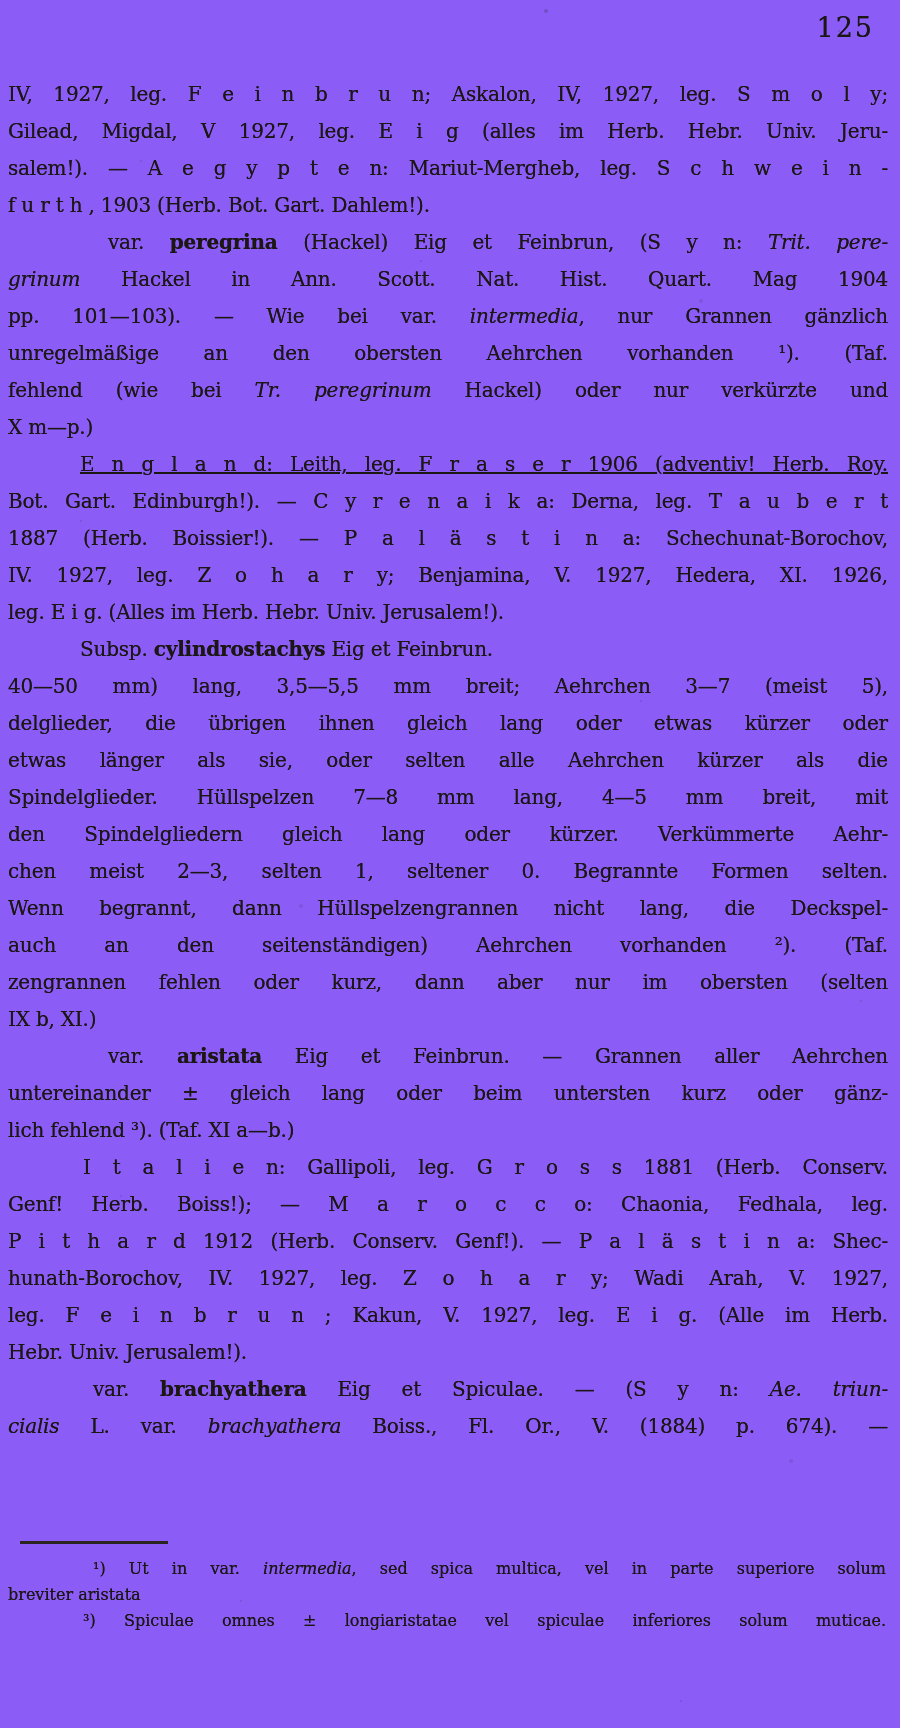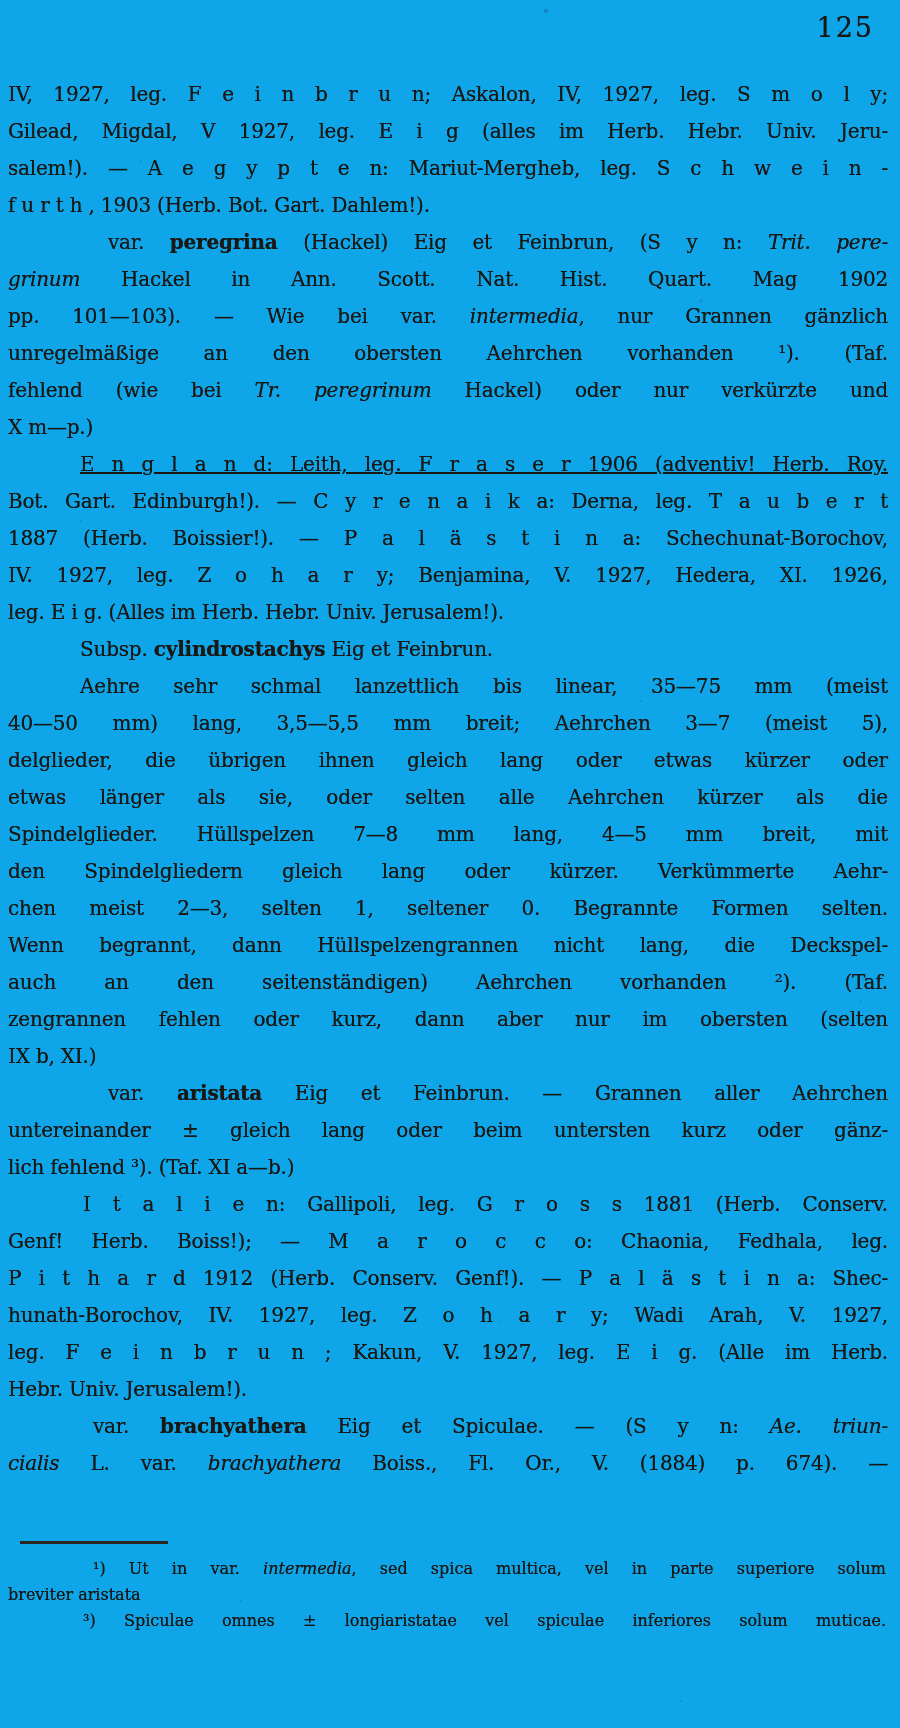--- a/index.html
+++ b/index.html
@@ -1,20 +1,20 @@
 <!DOCTYPE html>
 <html><head>
 <meta charset="utf-8">
 <style>
   html,body{margin:0;padding:0;background:#e8e8e6;}
   .page{
     position:relative;
     width:900px;height:1728px;
     margin:0 auto;
-    background:#0ea5e9;
+    background:#8b5cf6;
     font-family:"DejaVu Serif","Liberation Serif",serif;
     color:#1b1713;
     overflow:hidden;
   }
   
   .speckles{
     position:absolute;top:0;left:0;width:2px;height:2px;border-radius:50%;
     background:transparent;
     box-shadow:
       545px 10px 0 1px rgba(40,40,40,.25),
@@ -72,38 +72,37 @@
   <div class="pagenum">125</div>
   <div class="body-text" id="body-container">
       <div class="para">
         <div class="line just"><span class="seg">IV, 1927, leg. F e i n b r u n; Askalon, IV, 1927, leg. S m o l y;</span></div>
         <div class="line just"><span class="seg">Gilead, Migdal, V 1927, leg. E i g (alles im Herb. Hebr. Univ. Jeru-</span></div>
         <div class="line just"><span class="seg">salem!). — A e g y p t e n: Mariut-Mergheb, leg. S c h w e i n -</span></div>
         <div class="line"><span class="seg">f u r t h , 1903 (Herb. Bot. Gart. Dahlem!).</span></div>
       </div>
       <div class="para">
         <div class="line just" style="text-indent: 100px;"><span class="seg">var. </span><span class="seg b">peregrina</span><span class="seg"> (Hackel) Eig et Feinbrun, (S y n: </span><span class="seg i">Trit. pere-</span></div>
-        <div class="line just"><span class="seg i">grinum</span><span class="seg"> Hackel in Ann. Scott. Nat. Hist. Quart. Mag 1902</span></div>
+        <div class="line just"><span class="seg i">grinum</span><span class="seg"> Hackel in Ann. Scott. Nat. Hist. Quart. Mag 1904</span></div>
         <div class="line just"><span class="seg">pp. 101—103). — Wie bei var. </span><span class="seg i">intermedia</span><span class="seg">, nur Grannen gänzlich</span></div>
         <div class="line just"><span class="seg">unregelmäßige an den obersten Aehrchen vorhanden ¹). (Taf.</span></div>
         <div class="line just"><span class="seg">fehlend (wie bei </span><span class="seg i">Tr. peregrinum</span><span class="seg"> Hackel) oder nur verkürzte und</span></div>
         <div class="line"><span class="seg">X m—p.)</span></div>
       </div>
       <div class="para">
         <div class="line just" style="text-indent: 72px; text-decoration: underline;"><span class="seg">E n g l a n d: Leith, leg. F r a s e r 1906 (adventiv! Herb. Roy.</span></div>
         <div class="line just"><span class="seg">Bot. Gart. Edinburgh!). — C y r e n a i k a: Derna, leg. T a u b e r t</span></div>
         <div class="line just"><span class="seg">1887 (Herb. Boissier!). — P a l ä s t i n a: Schechunat-Borochov,</span></div>
         <div class="line just"><span class="seg">IV. 1927, leg. Z o h a r y; Benjamina, V. 1927, Hedera, XI. 1926,</span></div>
         <div class="line"><span class="seg">leg. E i g. (Alles im Herb. Hebr. Univ. Jerusalem!).</span></div>
       </div>
       <div class="para">
         <div class="line" style="text-indent: 72px;"><span class="seg">Subsp. </span><span class="seg b">cylindrostachys</span><span class="seg"> Eig et Feinbrun.</span></div>
       </div>
       <div class="para">
-        <div class="line just" style="text-indent: 72px;"><span class="seg">Aehre sehr schmal lanzettlich bis linear, 35—75 mm (meist</span></div>
         <div class="line just"><span class="seg">40—50 mm) lang, 3,5—5,5 mm breit; Aehrchen 3—7 (meist 5),</span></div>
         <div class="line just"><span class="seg">delglieder, die übrigen ihnen gleich lang oder etwas kürzer oder</span></div>
         <div class="line just"><span class="seg">etwas länger als sie, oder selten alle Aehrchen kürzer als die</span></div>
         <div class="line just"><span class="seg">Spindelglieder. Hüllspelzen 7—8 mm lang, 4—5 mm breit, mit</span></div>
         <div class="line just"><span class="seg">den Spindelgliedern gleich lang oder kürzer. Verkümmerte Aehr-</span></div>
         <div class="line just"><span class="seg">chen meist 2—3, selten 1, seltener 0. Begrannte Formen selten.</span></div>
         <div class="line just"><span class="seg">Wenn begrannt, dann Hüllspelzengrannen nicht lang, die Deckspel-</span></div>
         <div class="line just"><span class="seg">auch an den seitenständigen) Aehrchen vorhanden ²). (Taf.</span></div>
         <div class="line just"><span class="seg">zengrannen fehlen oder kurz, dann aber nur im obersten (selten</span></div>
         <div class="line"><span class="seg">IX b, XI.)</span></div>

